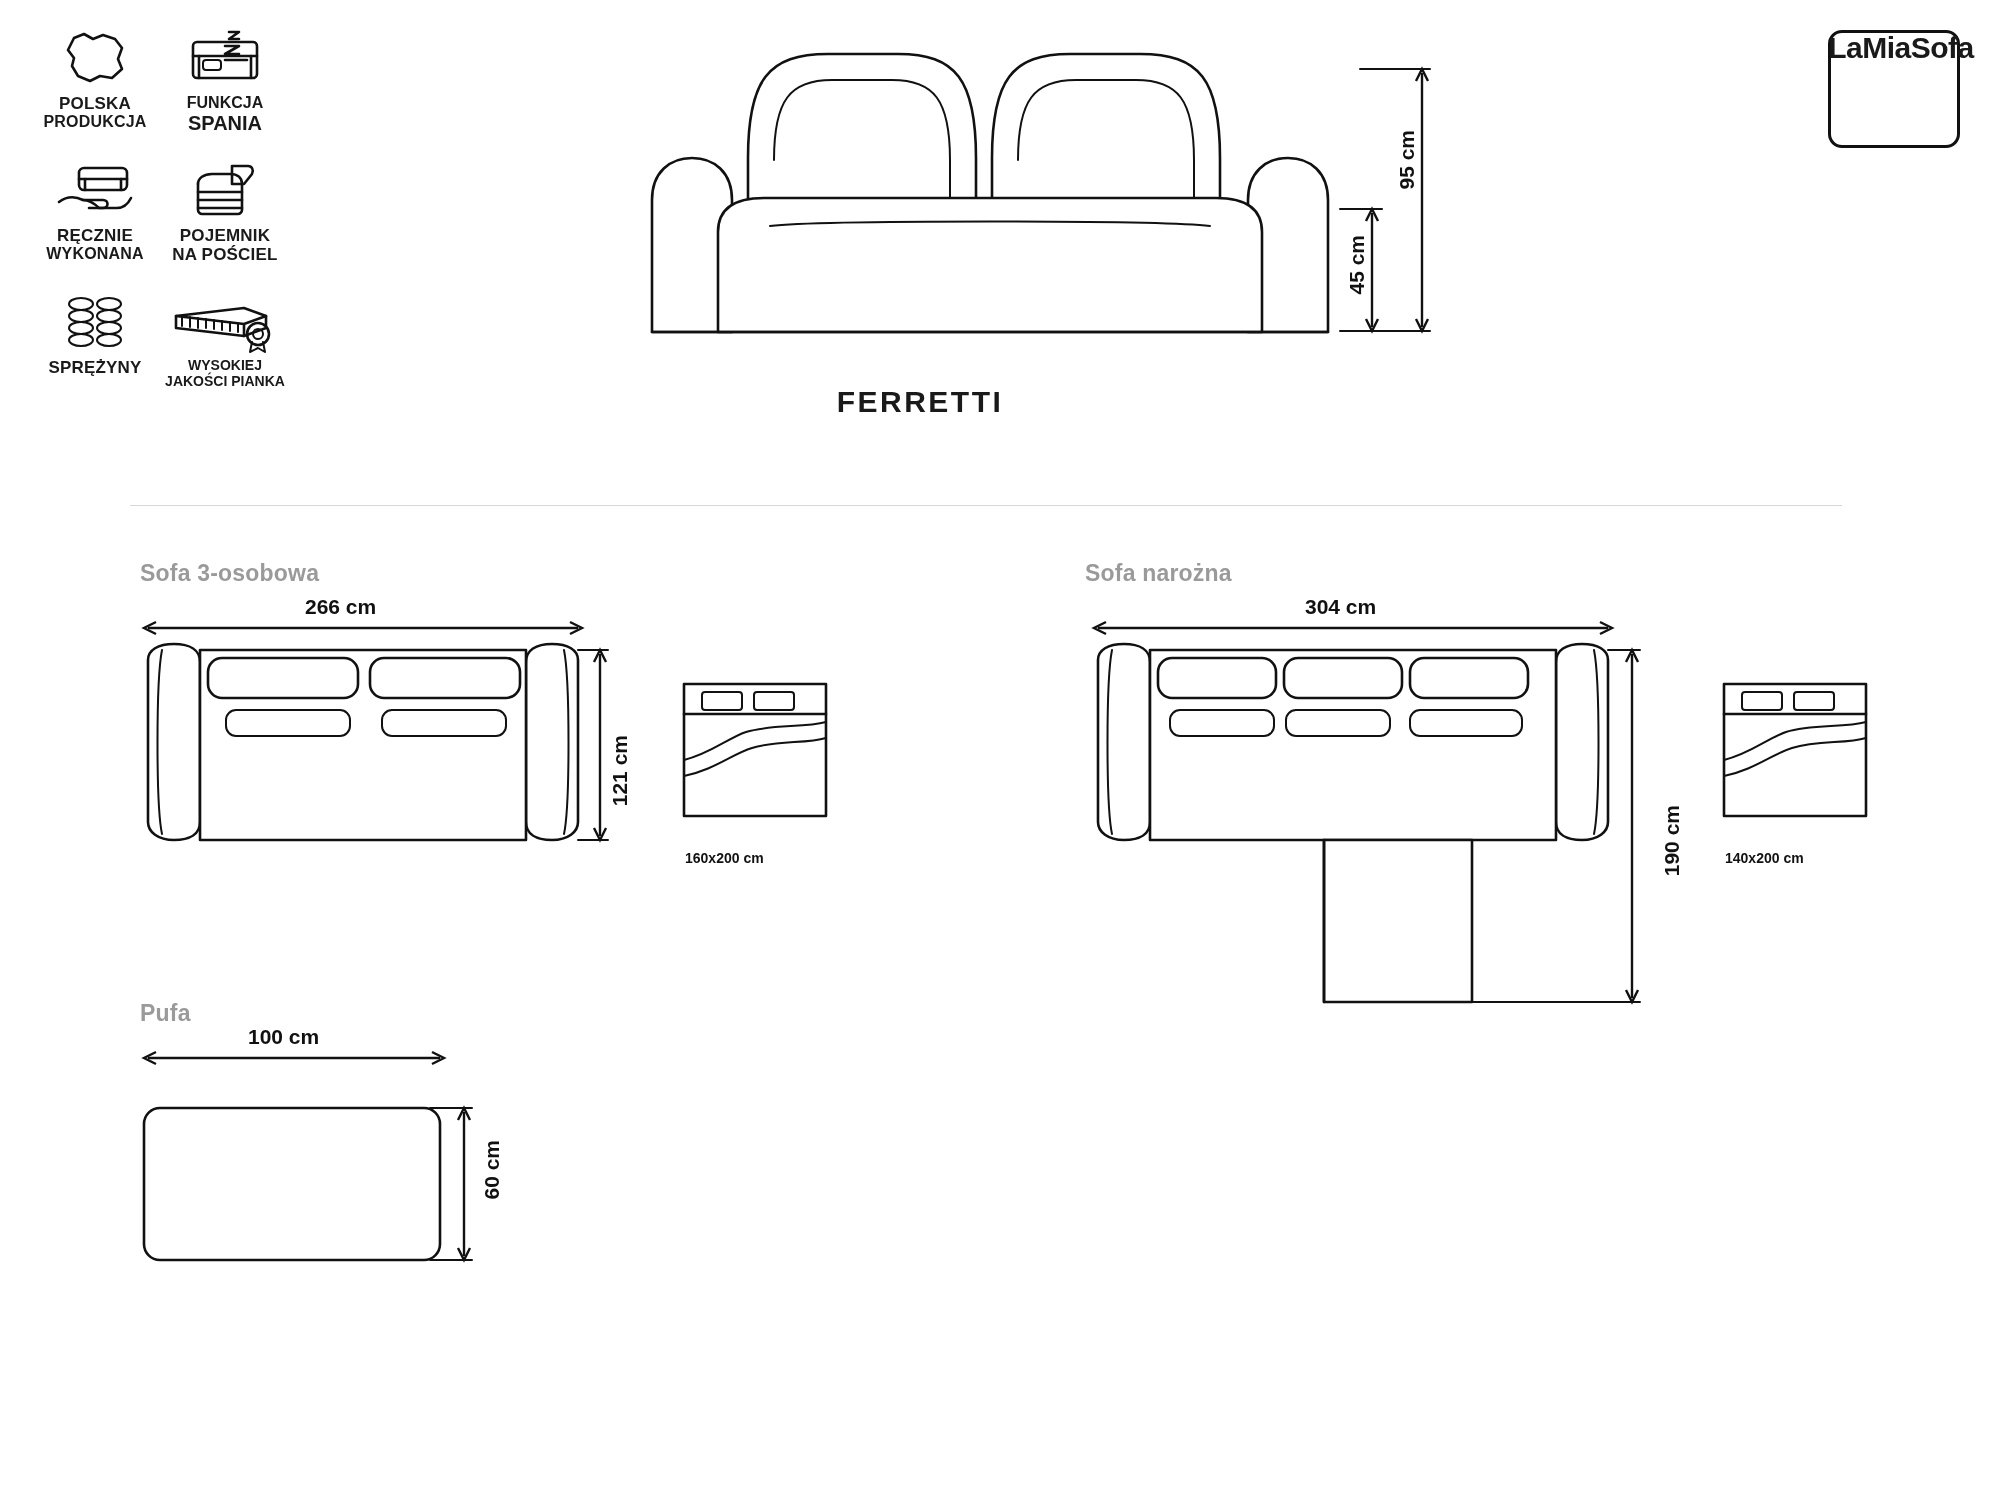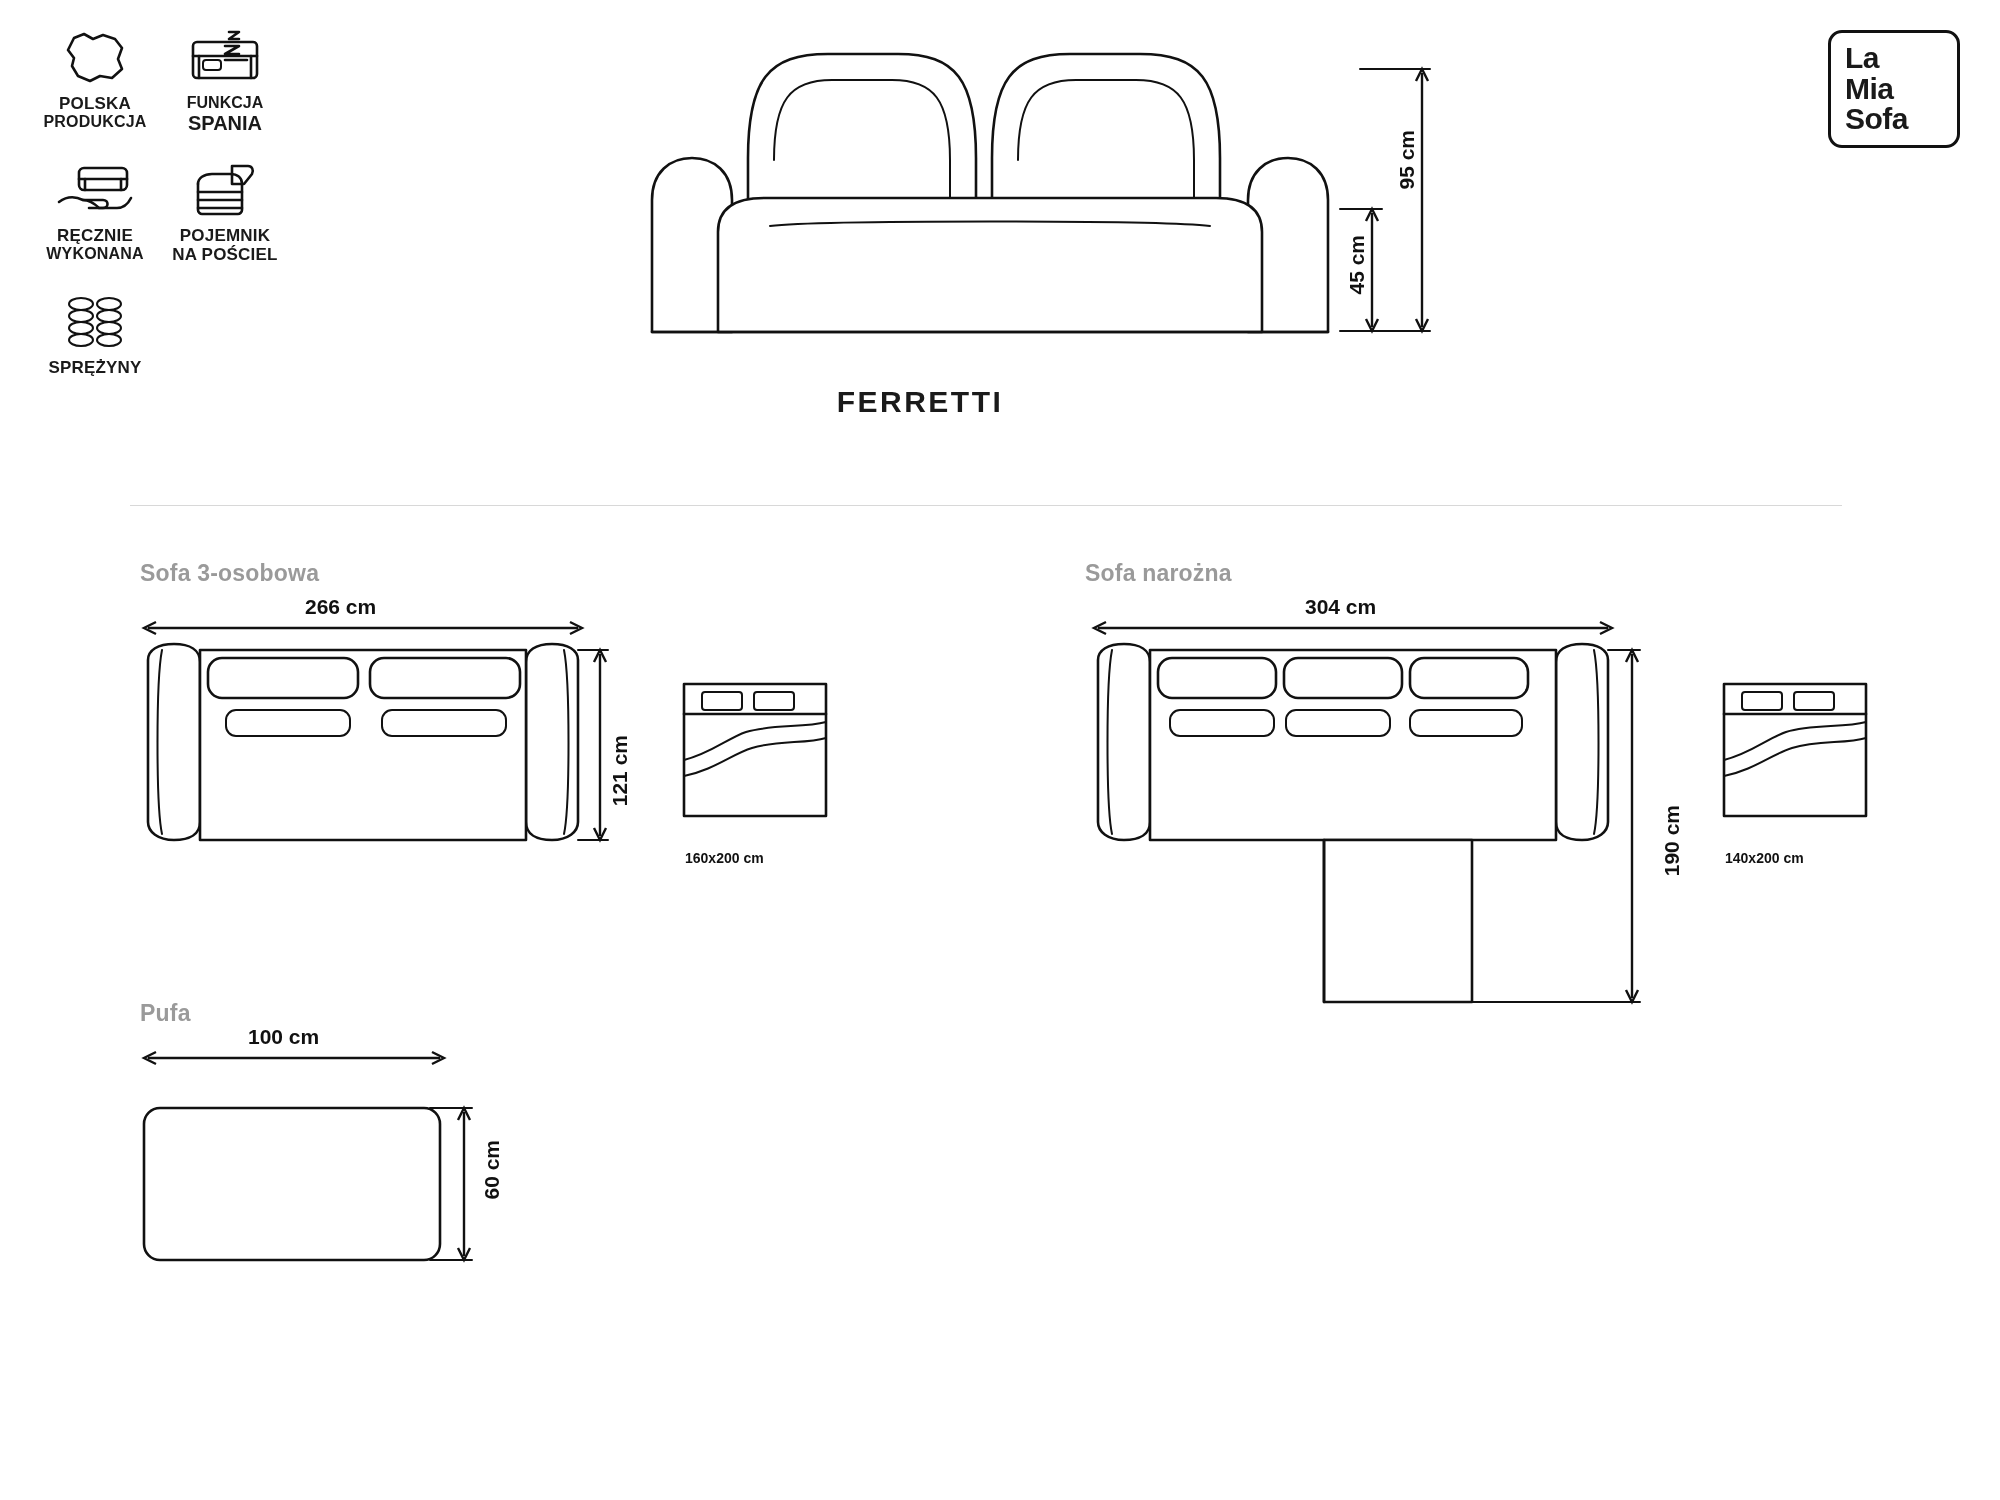--- a/index.html
+++ b/index.html
@@ -79,21 +79,21 @@
   .logo {
     position: absolute;
     right: 40px;
     top: 30px;
     width: 132px;
     height: 118px;
     border: 3px solid #111;
     border-radius: 14px;
     box-sizing: border-box;
     display: flex;
-    flex-direction: column;
+    flex-direction: row;
     justify-content: center;
     padding-left: 14px;
   }
   .logo span {
     font-weight: 700;
     font-size: 30px;
     line-height: 1.03;
     letter-spacing: -.5px;
   }
 
@@ -257,20 +257,38 @@
               <ellipse cx="52" cy="34" rx="12" ry="6"></ellipse>
               <ellipse cx="52" cy="46" rx="12" ry="6"></ellipse>
             </g>
           </svg>
         </div>
         <div class="cap">
           <span class="l1">SPRĘŻYNY</span>
         </div>
       </div>
 
+      <div class="feature">
+        <div class="ico">
+          <svg width="110" height="58" viewBox="0 0 110 58">
+            <path class="st" d="M6 22 L74 14 L96 22 L96 34 L74 42 L6 34 Z"></path>
+            <path class="st" d="M6 22 L74 30 L74 42 M74 30 L96 22"></path>
+            <g class="st-thin">
+              <path d="M12 22 L12 32 M20 23 L20 33 M28 24 L28 34 M36 25 L36 34 M44 26 L44 35 M52 27 L52 36 M60 28 L60 37 M68 29 L68 38"></path>
+            </g>
+            <circle class="st" cx="88" cy="40" r="11"></circle>
+            <path class="st-thin" d="M82 48 L80 58 L88 54 L95 58 L93 48"></path>
+            <circle class="st-thin" cx="88" cy="40" r="5"></circle>
+          </svg>
+        </div>
+        <div class="cap">
+          <span class="t1">WYSOKIEJ</span>
+          <span class="t1">JAKOŚCI PIANKA</span>
+        </div>
+      </div>
 
       <div class="feature"></div>
     </div>
   </div>
 
   <div class="logo">
     <span>La</span>
     <span>Mia</span>
     <span>Sofa</span>
   </div>

